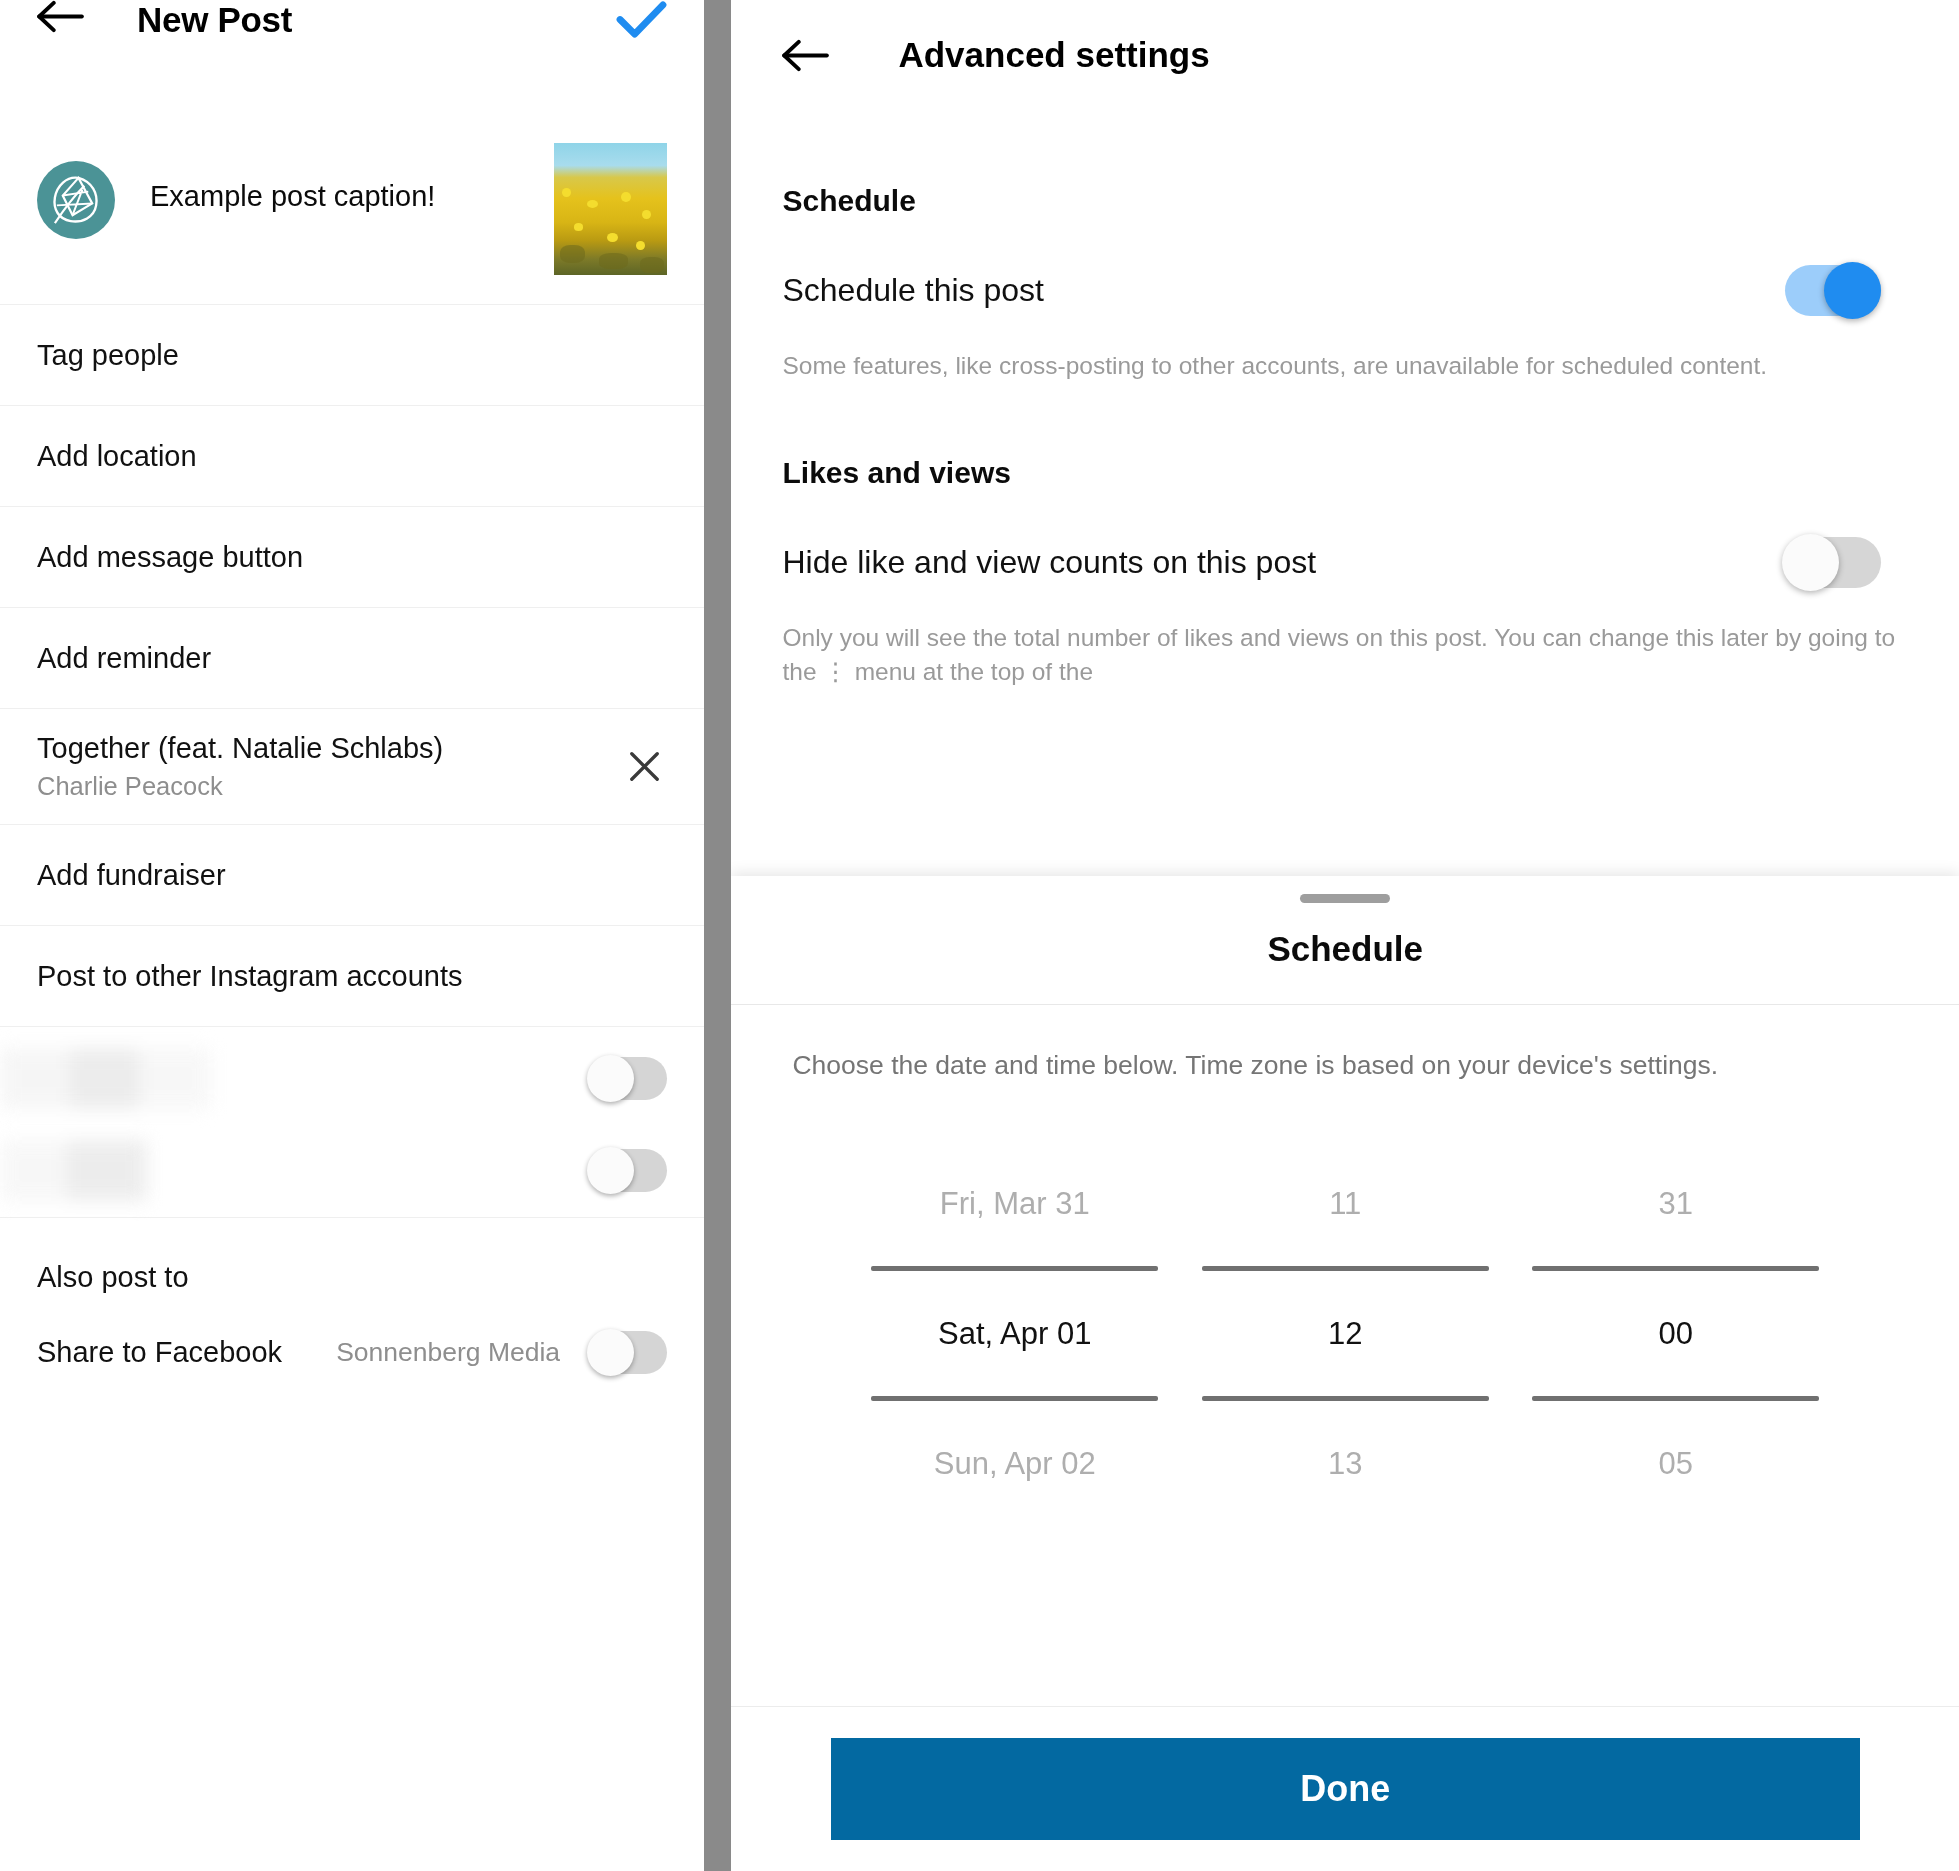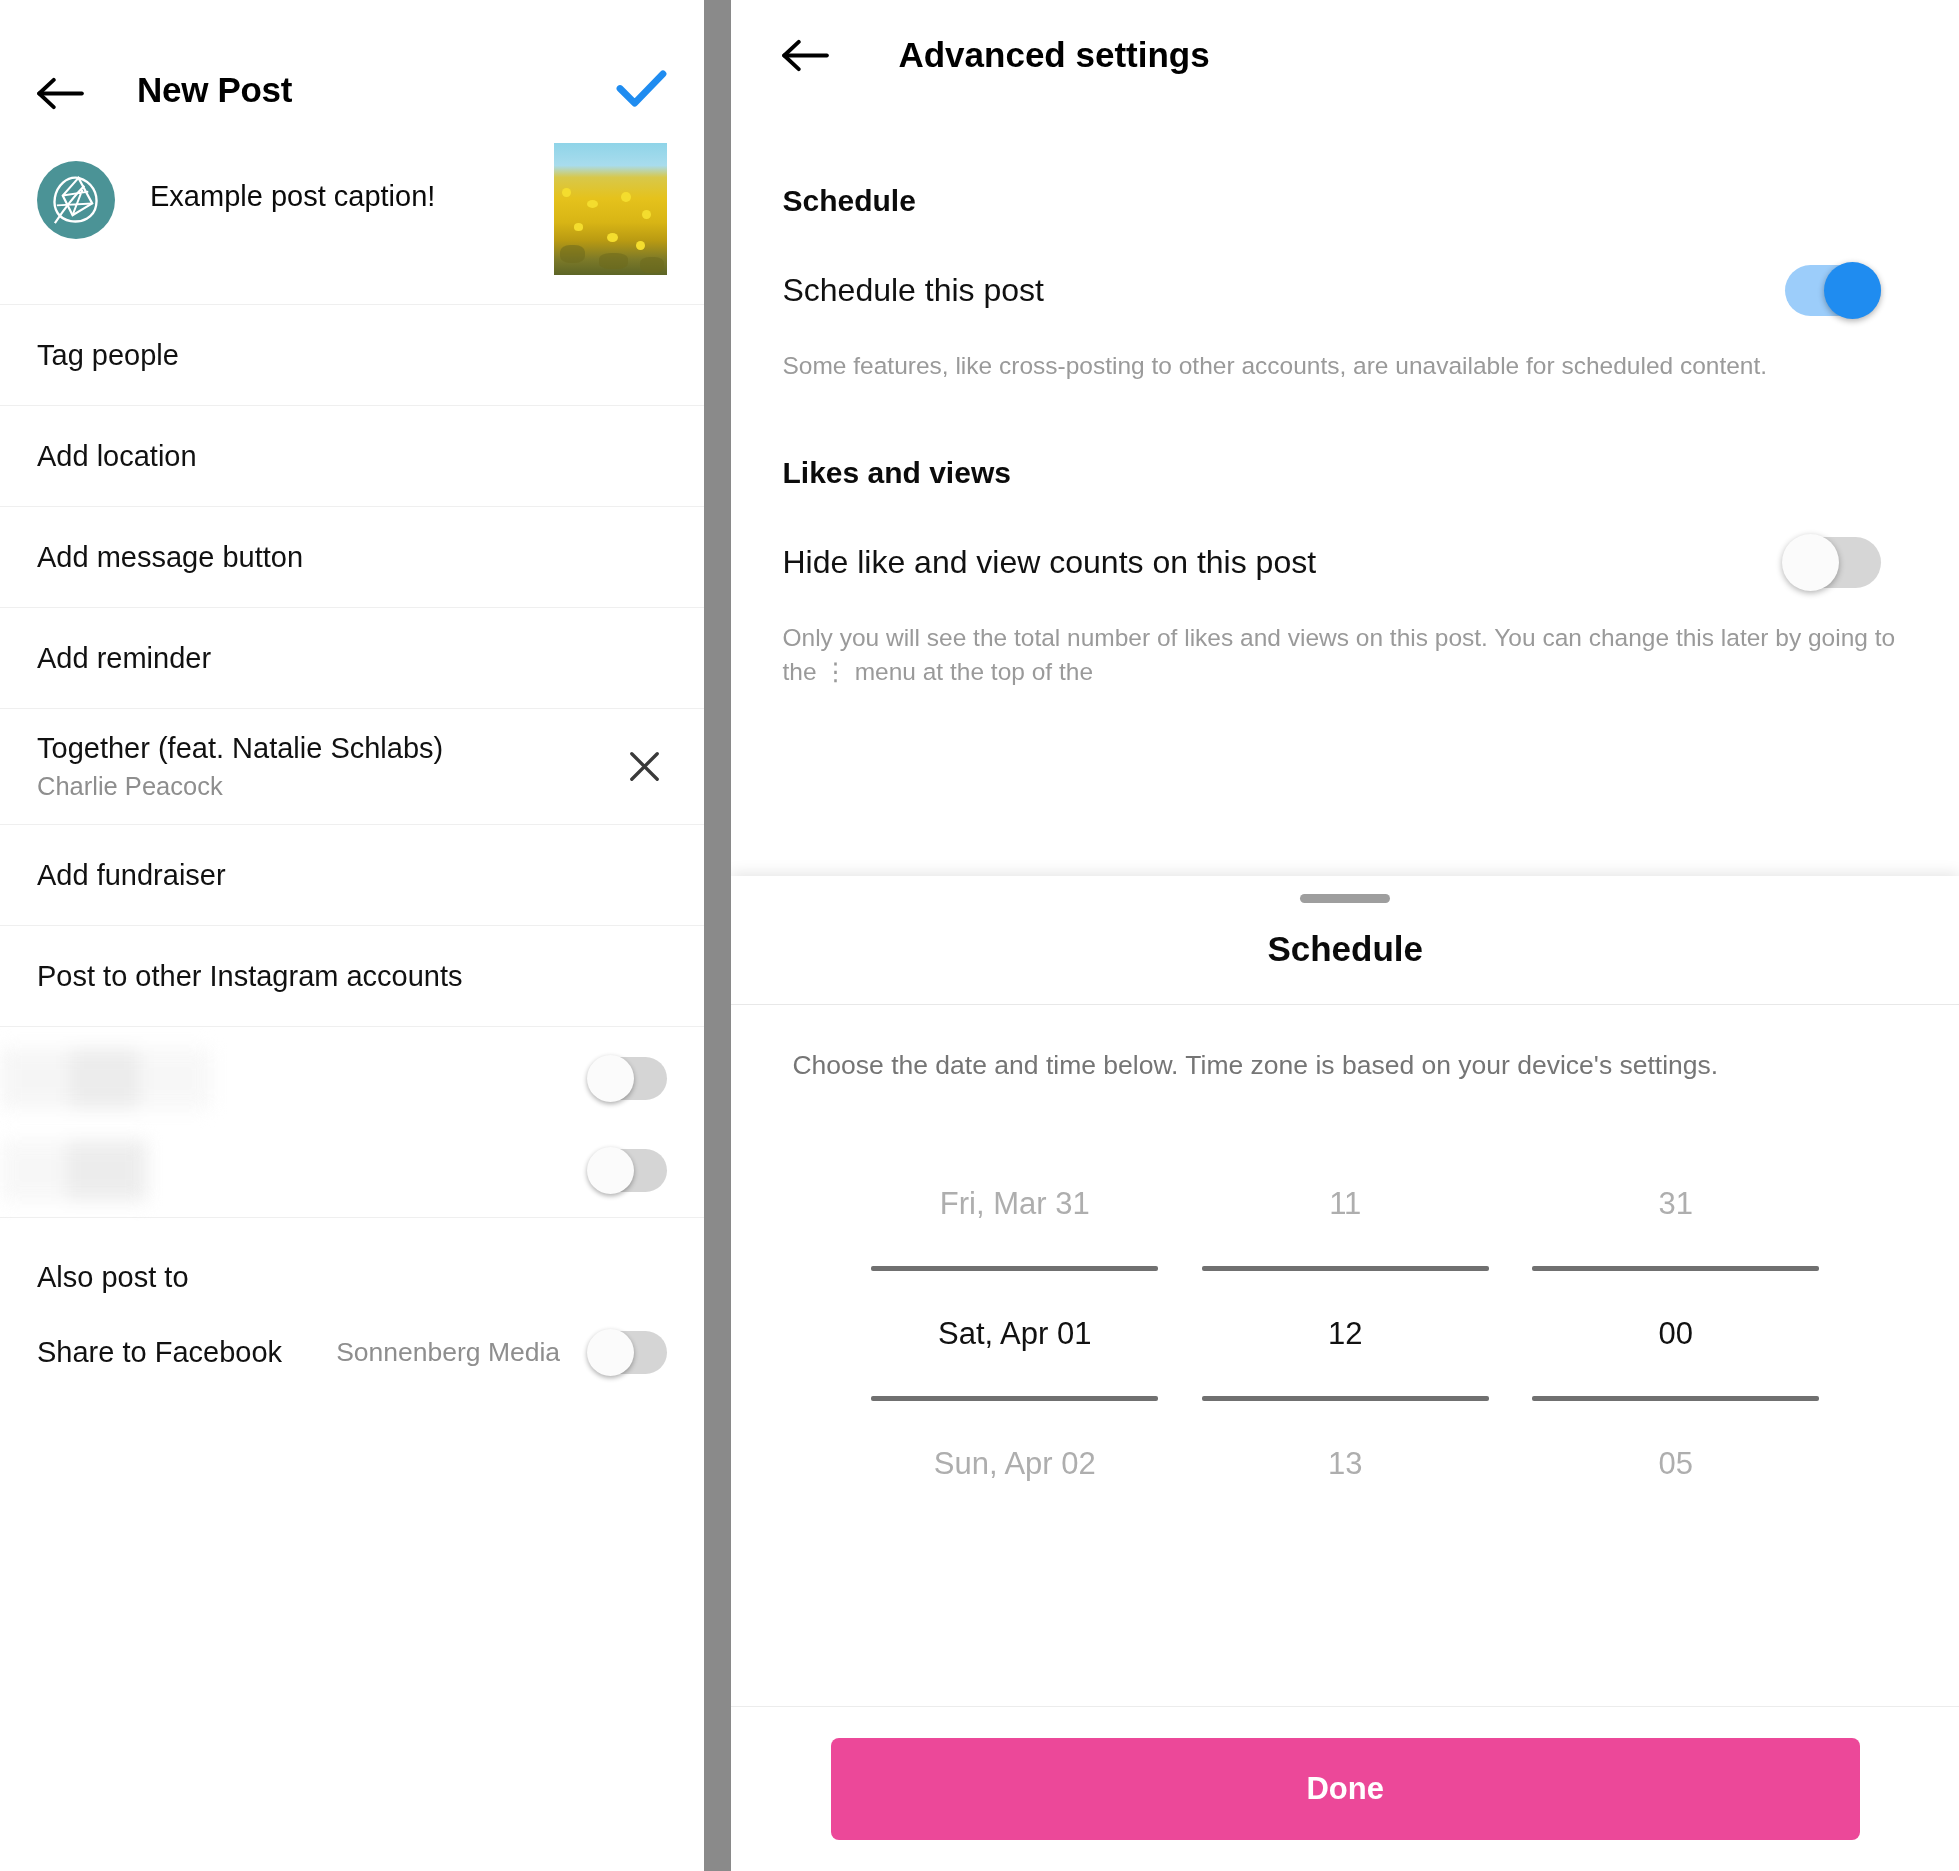--- a/index.html
+++ b/index.html
@@ -11,21 +11,21 @@
   }
   .screen { display: flex; width: 1959px; height: 1871px; }
 
   
   .left-panel {
     width: 764px; height: 1871px;
     background: #fff; position: relative; overflow: hidden;
   }
   .divider-bar { width: 27.4px; height: 1871px; background: #8a8a8a; flex: 0 0 27.4px; }
 
-  .lp-header { display: flex; align-items: flex-end; height: 110px; padding: 0 37px; }
+  .lp-header { display: flex; align-items: flex-start; height: 110px; padding: 0 37px; }
   .back-arrow { width: 49px; height: 33px; position: relative; cursor: pointer; flex: 0 0 49px;}
   .back-arrow svg { display: block; }
   .lp-title { font-size: 35px; font-weight: bold; color: #000; margin-left: 51px; letter-spacing: -0.3px;}
   .check-mark { margin-left: auto; width: 51px; height: 41px; }
 
   .post-preview {
     display: flex; align-items: flex-start; padding: 33px 37px 0 37px;
     height: 194px; position: relative;
   }
   .avatar {
@@ -107,22 +107,22 @@
   .sheet-desc { text-align:left; font-size:26.5px; color:#757575; padding: 41px 61px 0 61px; line-height:1.45;}
 
   .picker { display:flex; margin-top: 57px; padding: 0 118px;}
   .wheel { flex:1; position:relative; text-align:center;}
   .wheel .val { font-size:31px; color:#aeaeae; height: 125px; line-height:125px;}
   .wheel .val.sel { color:#111; font-weight:normal; }
   .wheel .rule { height:4.9px; background:#707070; margin: 0 21.6px; border-radius:2px;}
 
   .done-wrap { position:absolute; left:0; right:0; bottom:0; height:165px; border-top:1px solid #ececec; display:flex; align-items:center; justify-content:center;}
   .done-btn {
-    width:1029px; height:102px; background:#ec4899; border-radius:8px; border:none;
-    color:#fff; font-size:31px; font-weight:bold; font-family:"Liberation Sans",sans-serif; cursor:pointer;
+    width:1029px; height:102px; background:#0369a1; border-radius:0; border:none;
+    color:#fff; font-size:36px; font-weight:bold; font-family:"Liberation Sans",sans-serif; cursor:pointer;
   }
 </style>
 </head>
 <body>
 
 <div class="screen">
 
   <div class="left-panel">
 
     <div class="lp-header">

